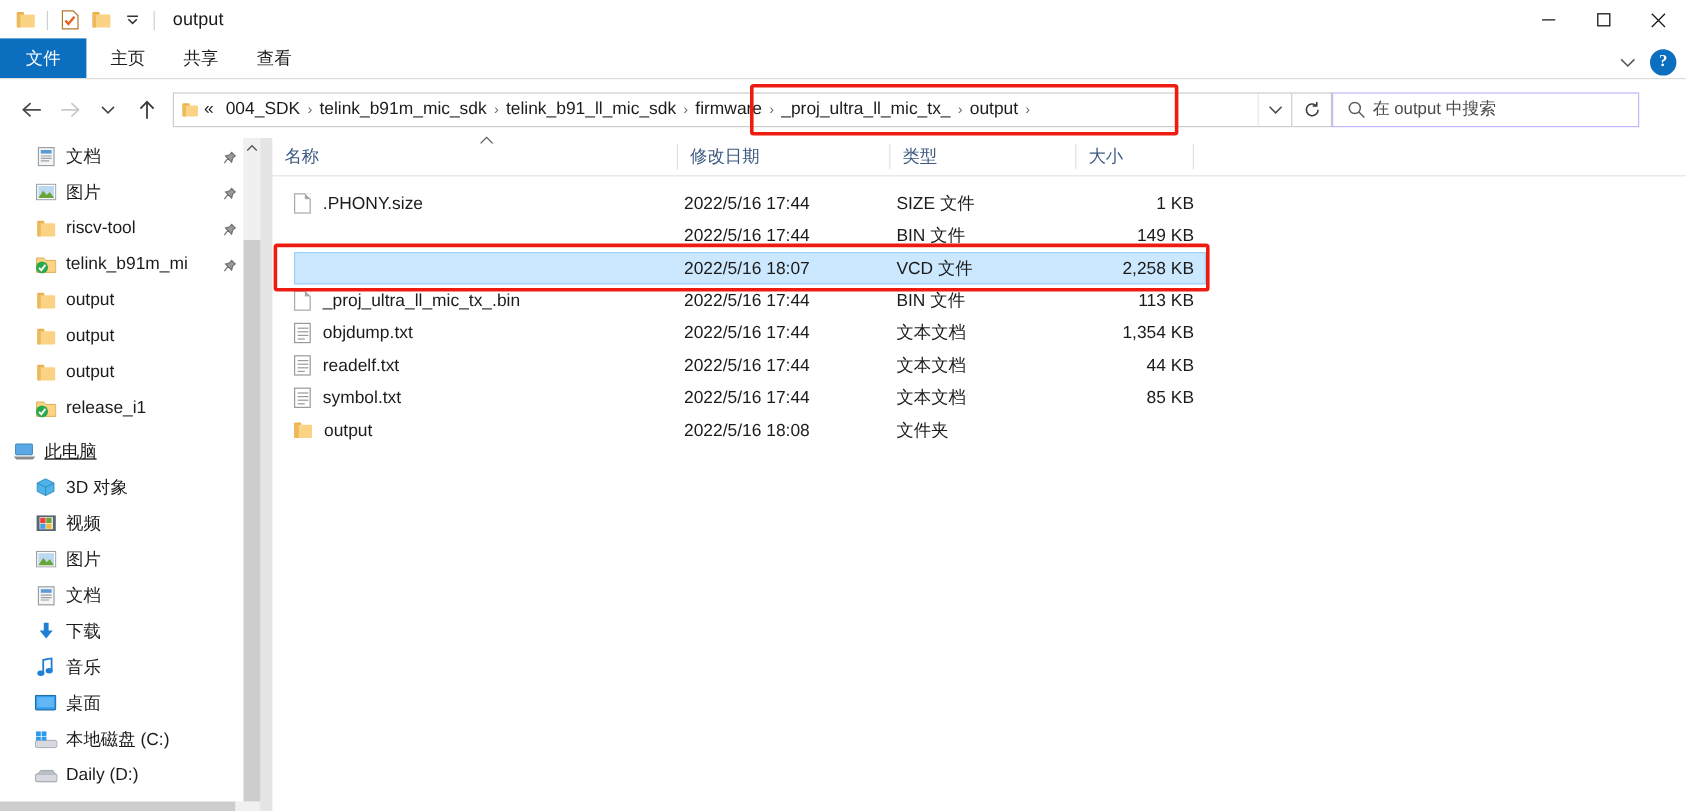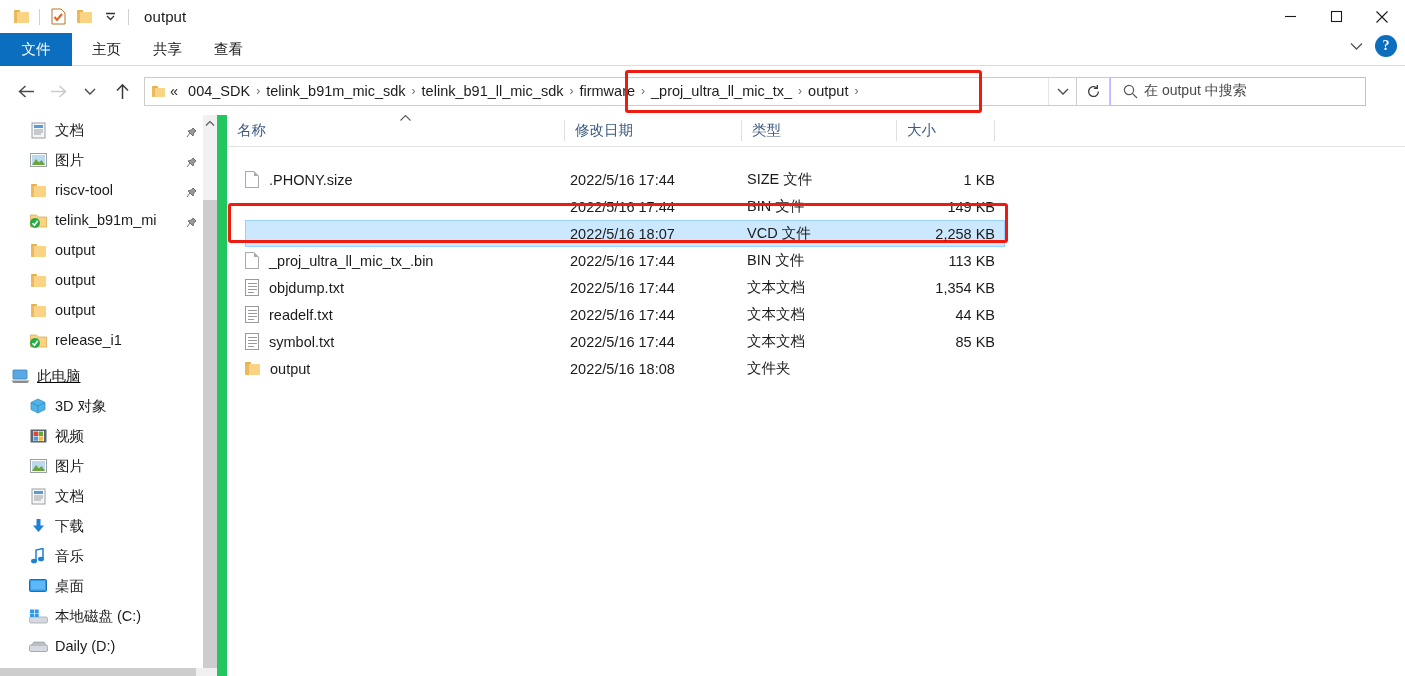--- a/index.html
+++ b/index.html
@@ -43,21 +43,21 @@
     background:#edb95e; border-radius:0 0 0 1px;
   }
   .folder-ico.sm { width:13px; height:11px; }
   .folder-ico.sm .body { width:13px; height:9px; }
   .folder-ico.sm .shade { height:9px; width:3px; }
 
   
   .ribbon {
     position:absolute; left:0; top:33px; width:1405px; height:33px;
     background:#ffffff; border-bottom:1px solid #dcdcdc;
-    display:flex; align-items:flex-start;
+    display:flex; align-items:flex-end;
   }
   .tab {
     display:flex; align-items:center; justify-content:center;
     font-size:14.5px; color:#1c1c1c; height:33px;
   }
   .tab.file {
     background:#0b6ebf; color:#ffffff; width:72px; margin-right:4px;
   }
   .tab.norm { padding:0 16px; }
   .ribbon-right { margin-left:auto; display:flex; align-items:center; gap:6px; padding-right:8px; }
@@ -87,21 +87,21 @@
   .crumb-dd { width:28px; height:27px; display:flex; align-items:center; justify-content:center; border-left:1px solid #e6e6e6;}
   .refresh { width:33px; height:29px; border:1px solid #cccccc; border-left:none;
              display:flex; align-items:center; justify-content:center; background:#fff; }
   .searchbox {
     margin-right:12px; width:256px; height:29px;
     border:1px solid #c4b5fd; display:flex; align-items:center; background:#fff;
   }
   .search-ph { font-size:14px; color:#4a4a4a; margin-left:6px; }
 
   
-  .body-area { position:absolute; left:0; top:115px; width:1405px; height:561px; background:#22c55e; }
+  .body-area { position:absolute; left:0; top:115px; width:1405px; height:561px; background:#e5e5e5; }
 
   
   .sidebar {
     position:absolute; left:0; top:0; width:203px; height:553px;
     overflow:hidden; background:#ffffff;
   }
   .nav-item {
     display:flex; align-items:center; height:30px; padding-left:28px; position:relative;
   }
   .nav-item .ico { width:20px; display:flex; align-items:center; justify-content:center; margin-right:7px; }
@@ -123,21 +123,21 @@
   
   .filepane { position:absolute; left:227px; top:0; width:1178px; height:561px; background:#fff; }
   .colhead { position:relative; height:32px; border-bottom:1px solid #e4e4e4; }
   .sort-ind { position:absolute; left:172px; top:-3px; font-size:11px; color:#5a5a5a; }
   .col {
     position:absolute; top:0; height:31px; font-size:14.5px; color:#3d5a80;
     display:flex; align-items:center; padding-left:10px;
   }
   .col .divider { position:absolute; right:0; top:5px; width:1px; height:21px; background:#e0e0e0; }
 
-  .rows { position:relative; margin-top:19px; }
+  .rows { position:relative; margin-top:9px; }
   .row { position:relative; height:27px; }
   .row .cell { position:absolute; top:0; height:27px; display:flex; align-items:center;
                font-size:14.5px; color:#1b1b1b; white-space:nowrap; }
   .row .c-name { left:18px; }
   .row .c-name .fico { margin-right:10px; display:flex; align-items:center; }
   .row .c-date { left:343px; }
   .row .c-type { left:520px; }
   .row .c-size { left:620px; width:148px; justify-content:flex-end; }
   .row.selected .selbg {
     position:absolute; left:18px; top:0; width:760px; height:27px;

